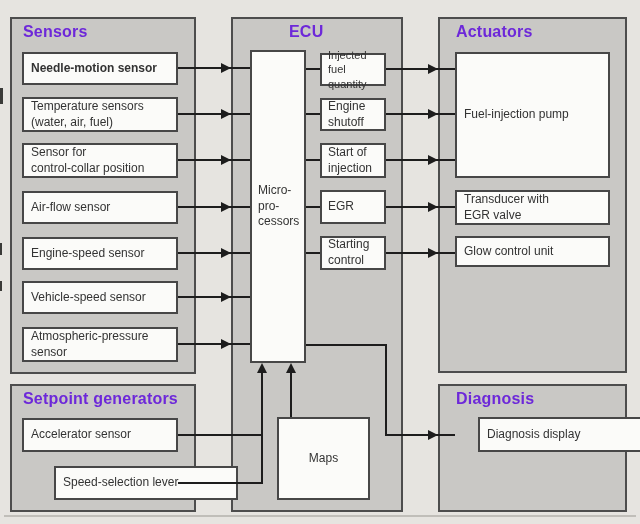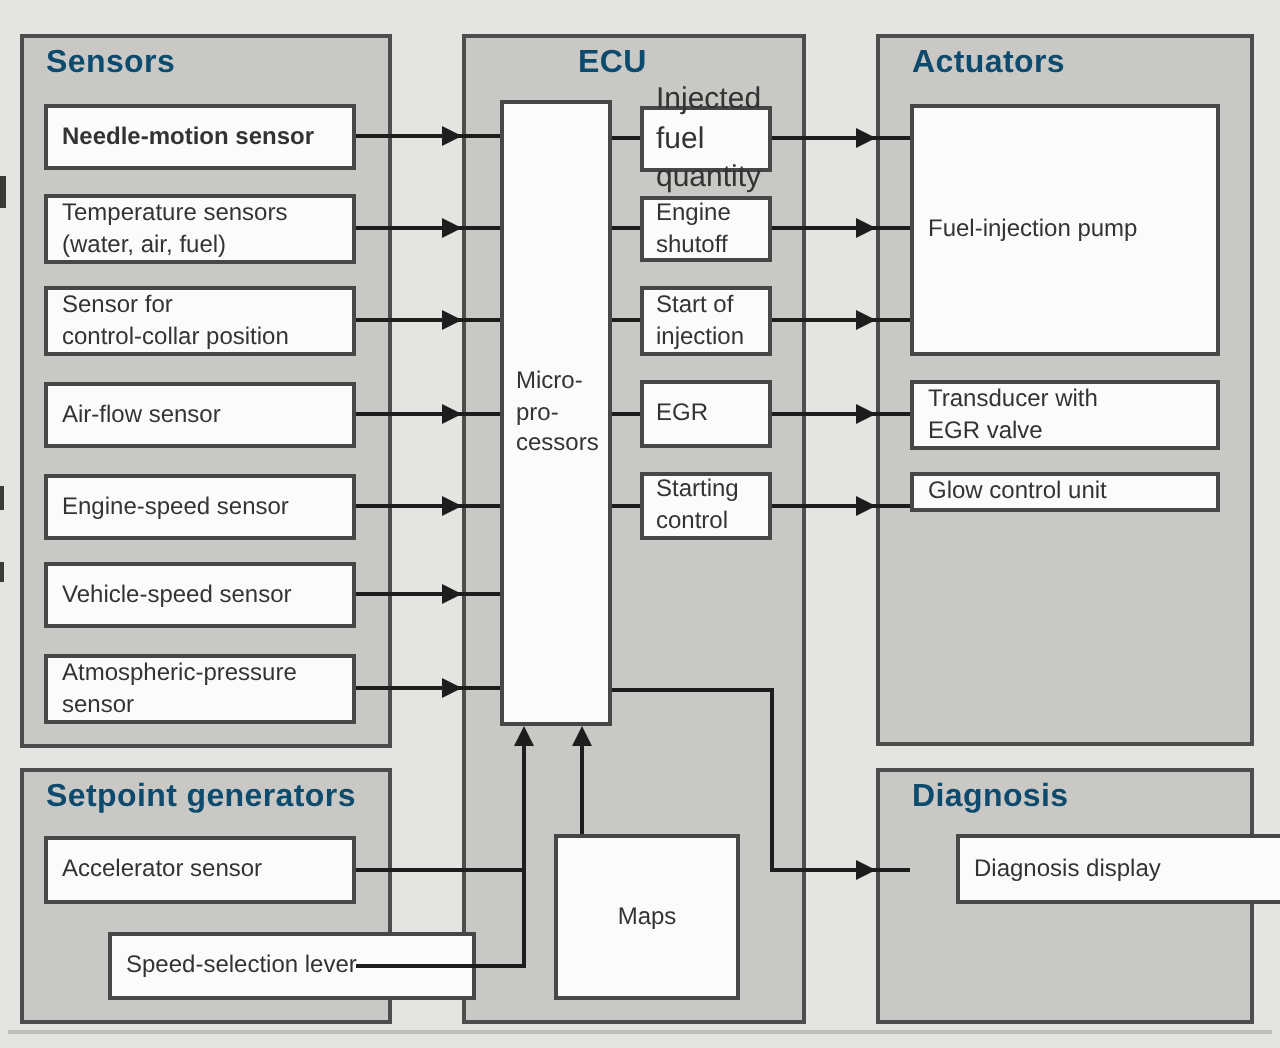--- a/index.html
+++ b/index.html
@@ -8,30 +8,30 @@
     background:#e6e4e0;
     font-family:"Liberation Sans","DejaVu Sans",sans-serif;
     color:#2e2e2e;
   }
   .panel{
     position:absolute;background:#c9c8c5;border:2px solid #4d4d4d;
     box-sizing:border-box;z-index:1;
   }
   .panel-title{
     position:absolute;left:11px;top:4px;font-size:16px;font-weight:bold;
-    color:#0c4a6e;letter-spacing:.2px;white-space:nowrap;
+    color:#6d28d9;letter-spacing:.2px;white-space:nowrap;
   }
   .box{
     position:absolute;background:#fbfbf9;border:2px solid #474747;
     box-sizing:border-box;display:flex;align-items:center;
     font-size:12px;line-height:1.3;color:#333;
     padding:2px 4px 2px 7px;white-space:pre-line;z-index:2;
   }
   .box.center{justify-content:center;text-align:center;padding:2px;}
-  .box.small{font-size:15px;}
+  .box.small{font-size:11px;}
   .hline,.vline{position:absolute;background:#1d1d1d;z-index:3;}
   .hline{height:2px;}
   .vline{width:2px;}
   .arr-r{
     position:absolute;width:0;height:0;z-index:4;
     border-top:5px solid transparent;border-bottom:5px solid transparent;
     border-left:10px solid #1d1d1d;
   }
   .arr-u{
     position:absolute;width:0;height:0;z-index:4;
@@ -91,21 +91,21 @@
   <div class="box" style="left:320px;top:143px;width:66px;height:35px;padding-left:6px;padding-right:2px;">Start of
 injection</div>
   <div class="box" style="left:320px;top:190px;width:66px;height:34px;padding-left:6px;">EGR</div>
   <div class="box" style="left:320px;top:236px;width:66px;height:34px;padding-left:6px;padding-right:2px;">Starting
 control</div>
   <div class="box center" style="left:277px;top:417px;width:93px;height:83px;">Maps</div>
 
   <div class="box" style="left:455px;top:52px;width:155px;height:126px;">Fuel-injection pump</div>
   <div class="box" style="left:455px;top:190px;width:155px;height:35px;">Transducer with
 EGR valve</div>
-  <div class="box" style="left:455px;top:236px;width:155px;height:20px;">Glow control unit</div>
+  <div class="box" style="left:455px;top:236px;width:155px;height:31px;">Glow control unit</div>
 
   <div class="box" style="left:478px;top:417px;width:168px;height:35px;">Diagnosis display</div>
 
   <div class="hline" style="left:178px;top:67px;width:72px;"></div>
   <div class="arr-r" style="left:221px;top:63px;"></div>
   <div class="hline" style="left:178px;top:113px;width:72px;"></div>
   <div class="arr-r" style="left:221px;top:109px;"></div>
   <div class="hline" style="left:178px;top:159px;width:72px;"></div>
   <div class="arr-r" style="left:221px;top:155px;"></div>
   <div class="hline" style="left:178px;top:206px;width:72px;"></div>

